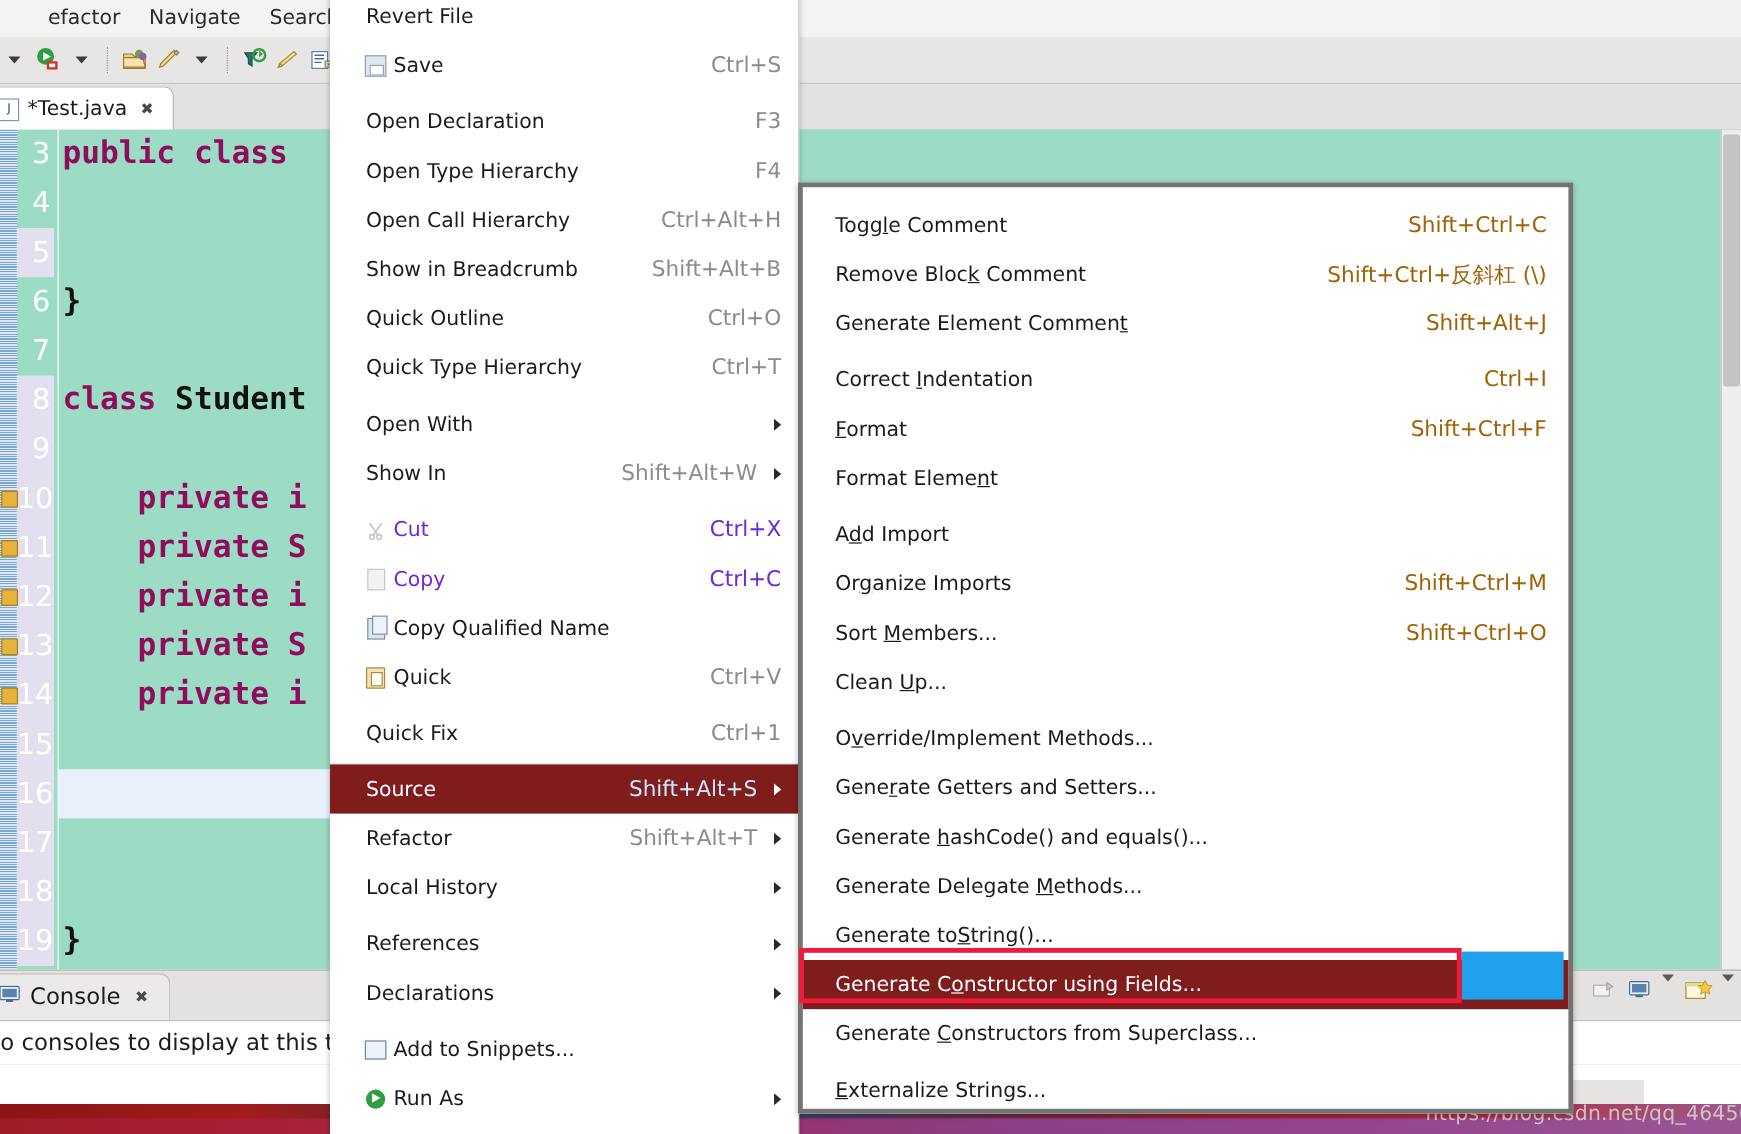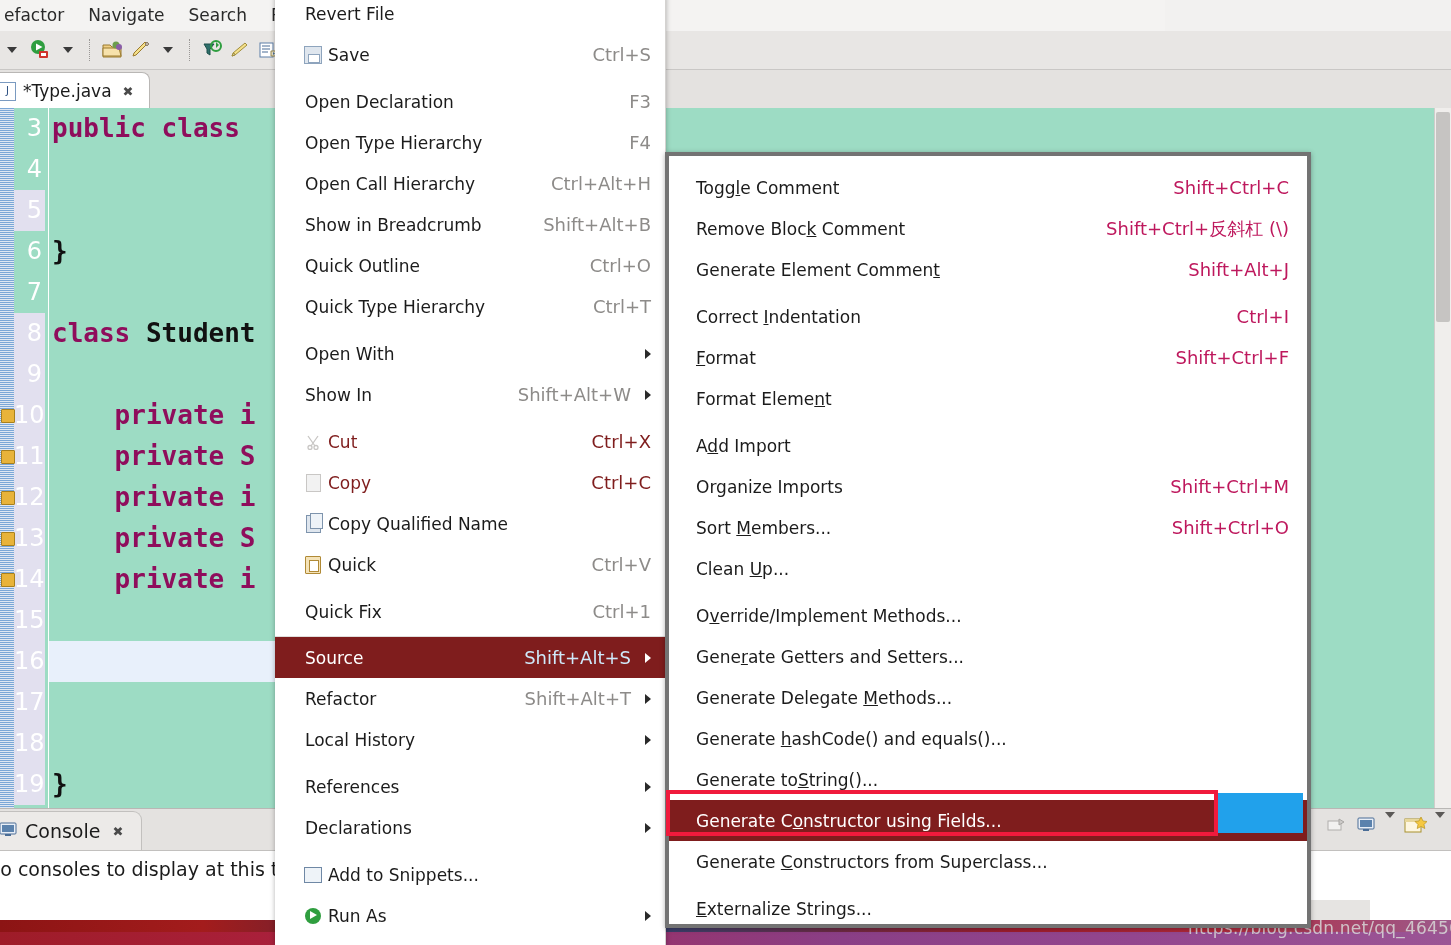--- a/index.html
+++ b/index.html
@@ -27,20 +27,21 @@
   }
 
   
   .menubar {
     position: absolute;
     left: 0; top: 0;
     width: 1165px; height: 31px;
     background: #f4f3f2;
     display: flex;
     align-items: center;
+    padding-left: 36px;
   }
   .menubar-items {
     display: flex;
     align-items: center;
     margin-left: -8px;
   }
   .menubar-item {
     font-size: 17px;
     color: #2a2a2a;
     padding: 0 12px;
@@ -336,21 +337,21 @@
     font-size: 18px;
   }
   .mi-arrow {
     margin-left: 14px;
     width: 0; height: 0;
     border-top: 5px solid transparent;
     border-bottom: 5px solid transparent;
     border-left: 6px solid #2a2a2a;
   }
   .mi.disabled .mi-label,
-  .mi.disabled .mi-accel { color: #7f1d1d; }
+  .mi.disabled .mi-accel { color: #6d28d9; }
   .mi.sel {
     background: #7f1d1d;
     color: #ffffff;
     justify-content: flex-end;
   }
   .mi.sel .mi-accel { color: #cfe9fa; }
   .mi.sel .mi-arrow { border-left-color: #ffffff; }
   .mi-sep {
     height: 1px;
     background: #e0dedc;
@@ -362,21 +363,21 @@
   #menu2 {
     left: 665px; top: 152px;
     width: 638px; height: 768px;
     border: 4px solid #737373;
   }
   #menu2 .mi {
     padding-left: 27px;
     padding-right: 18px;
     height: 41px;
   }
-  #menu2 .mi-accel { color: #be185d; }
+  #menu2 .mi-accel { color: #a16207; }
   u.mn { text-decoration: underline; text-underline-offset: 1px; }
 
   
   .redbox {
     position: absolute;
     left: 666px; top: 790px;
     width: 552px; height: 46px;
     border: 4px solid #f01a3c;
     box-sizing: border-box;
     z-index: 60;
@@ -543,21 +544,21 @@
       <svg width="20" height="20" viewBox="0 0 20 20">
           <circle cx="8.5" cy="8" r="5.5" fill="none" stroke="#5b5957" stroke-width="1.6"></circle>
           <line x1="12.5" y1="12.2" x2="17" y2="17" stroke="#5b5957" stroke-width="1.8"></line>
         </svg>
     </div>
   </div>
 
   <div class="tabrow">
     <div class="edtab">
       <span class="java-ico">J</span>
-      <span>*Type.java</span>
+      <span>*Test.java</span>
       <span class="tab-close">✖</span>
     </div>
   </div>
 
   <div class="editor">
     <div class="marker-bar"></div>
 
     <div class="gutter-hl" style="top:82px;height:41px;"></div>
     <div class="gutter-hl" style="top:205px;height:492px;"></div>
 
@@ -844,24 +845,24 @@
 
     <div class="mi-gap"></div>
 
     <div class="mi">
       <span class="mi-label">O<u class="mn">v</u>erride/Implement Methods...</span>
     </div>
     <div class="mi">
       <span class="mi-label">Gene<u class="mn">r</u>ate Getters and Setters...</span>
     </div>
     <div class="mi">
+      <span class="mi-label">Generate <u class="mn">h</u>ashCode() and equals()...</span>
+    </div>
+    <div class="mi">
       <span class="mi-label">Generate Delegate <u class="mn">M</u>ethods...</span>
-    </div>
-    <div class="mi">
-      <span class="mi-label">Generate <u class="mn">h</u>ashCode() and equals()...</span>
     </div>
     <div class="mi">
       <span class="mi-label">Generate to<u class="mn">S</u>tring()...</span>
     </div>
     <div class="mi sel">
       <span class="mi-label">Generate C<u class="mn">o</u>nstructor using Fields...</span>
     </div>
     <div class="mi">
       <span class="mi-label">Generate <u class="mn">C</u>onstructors from Superclass...</span>
     </div>

